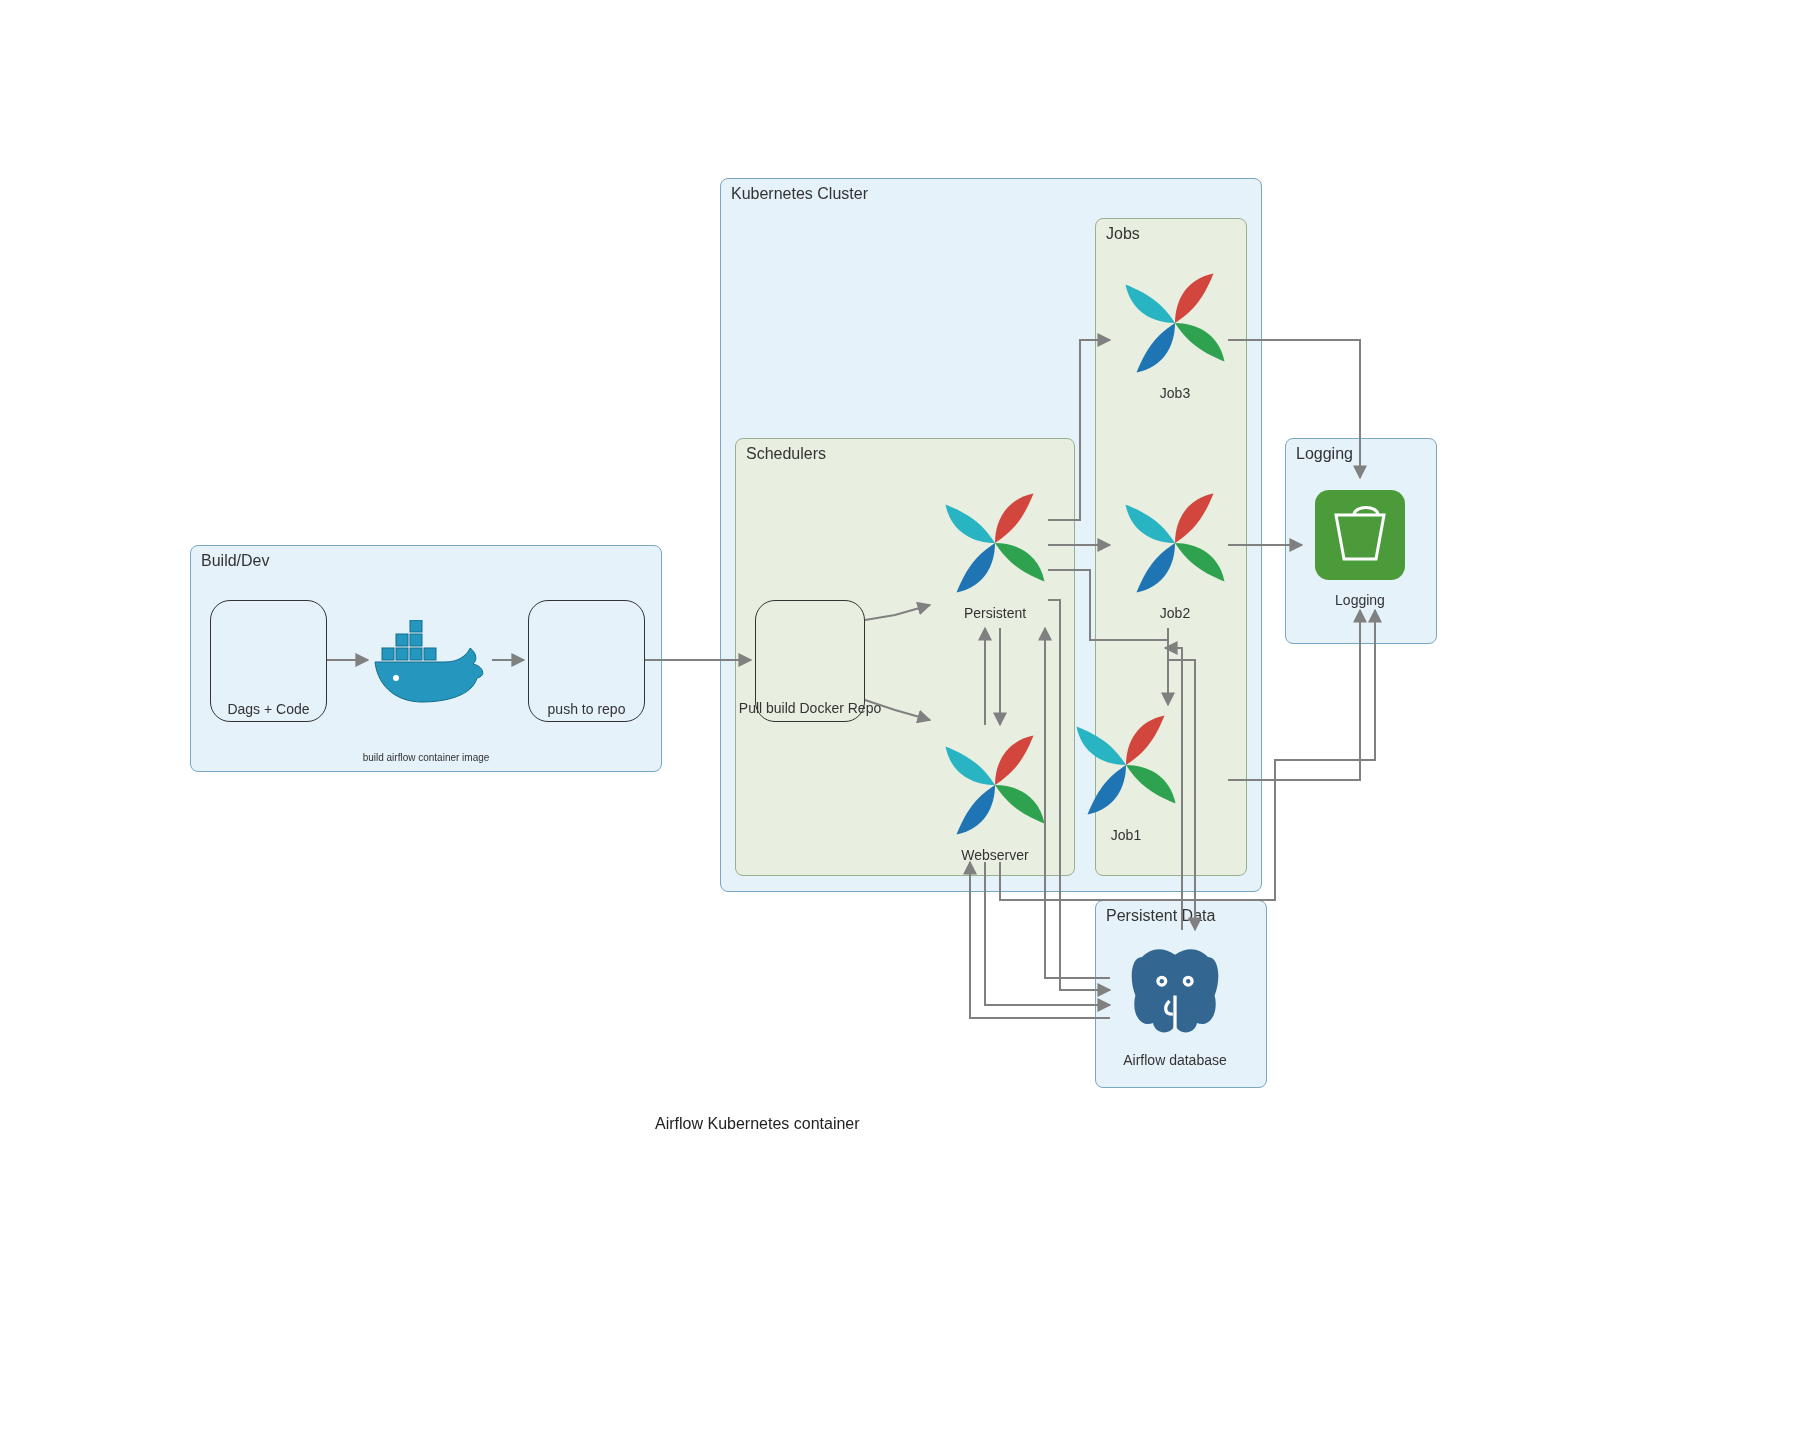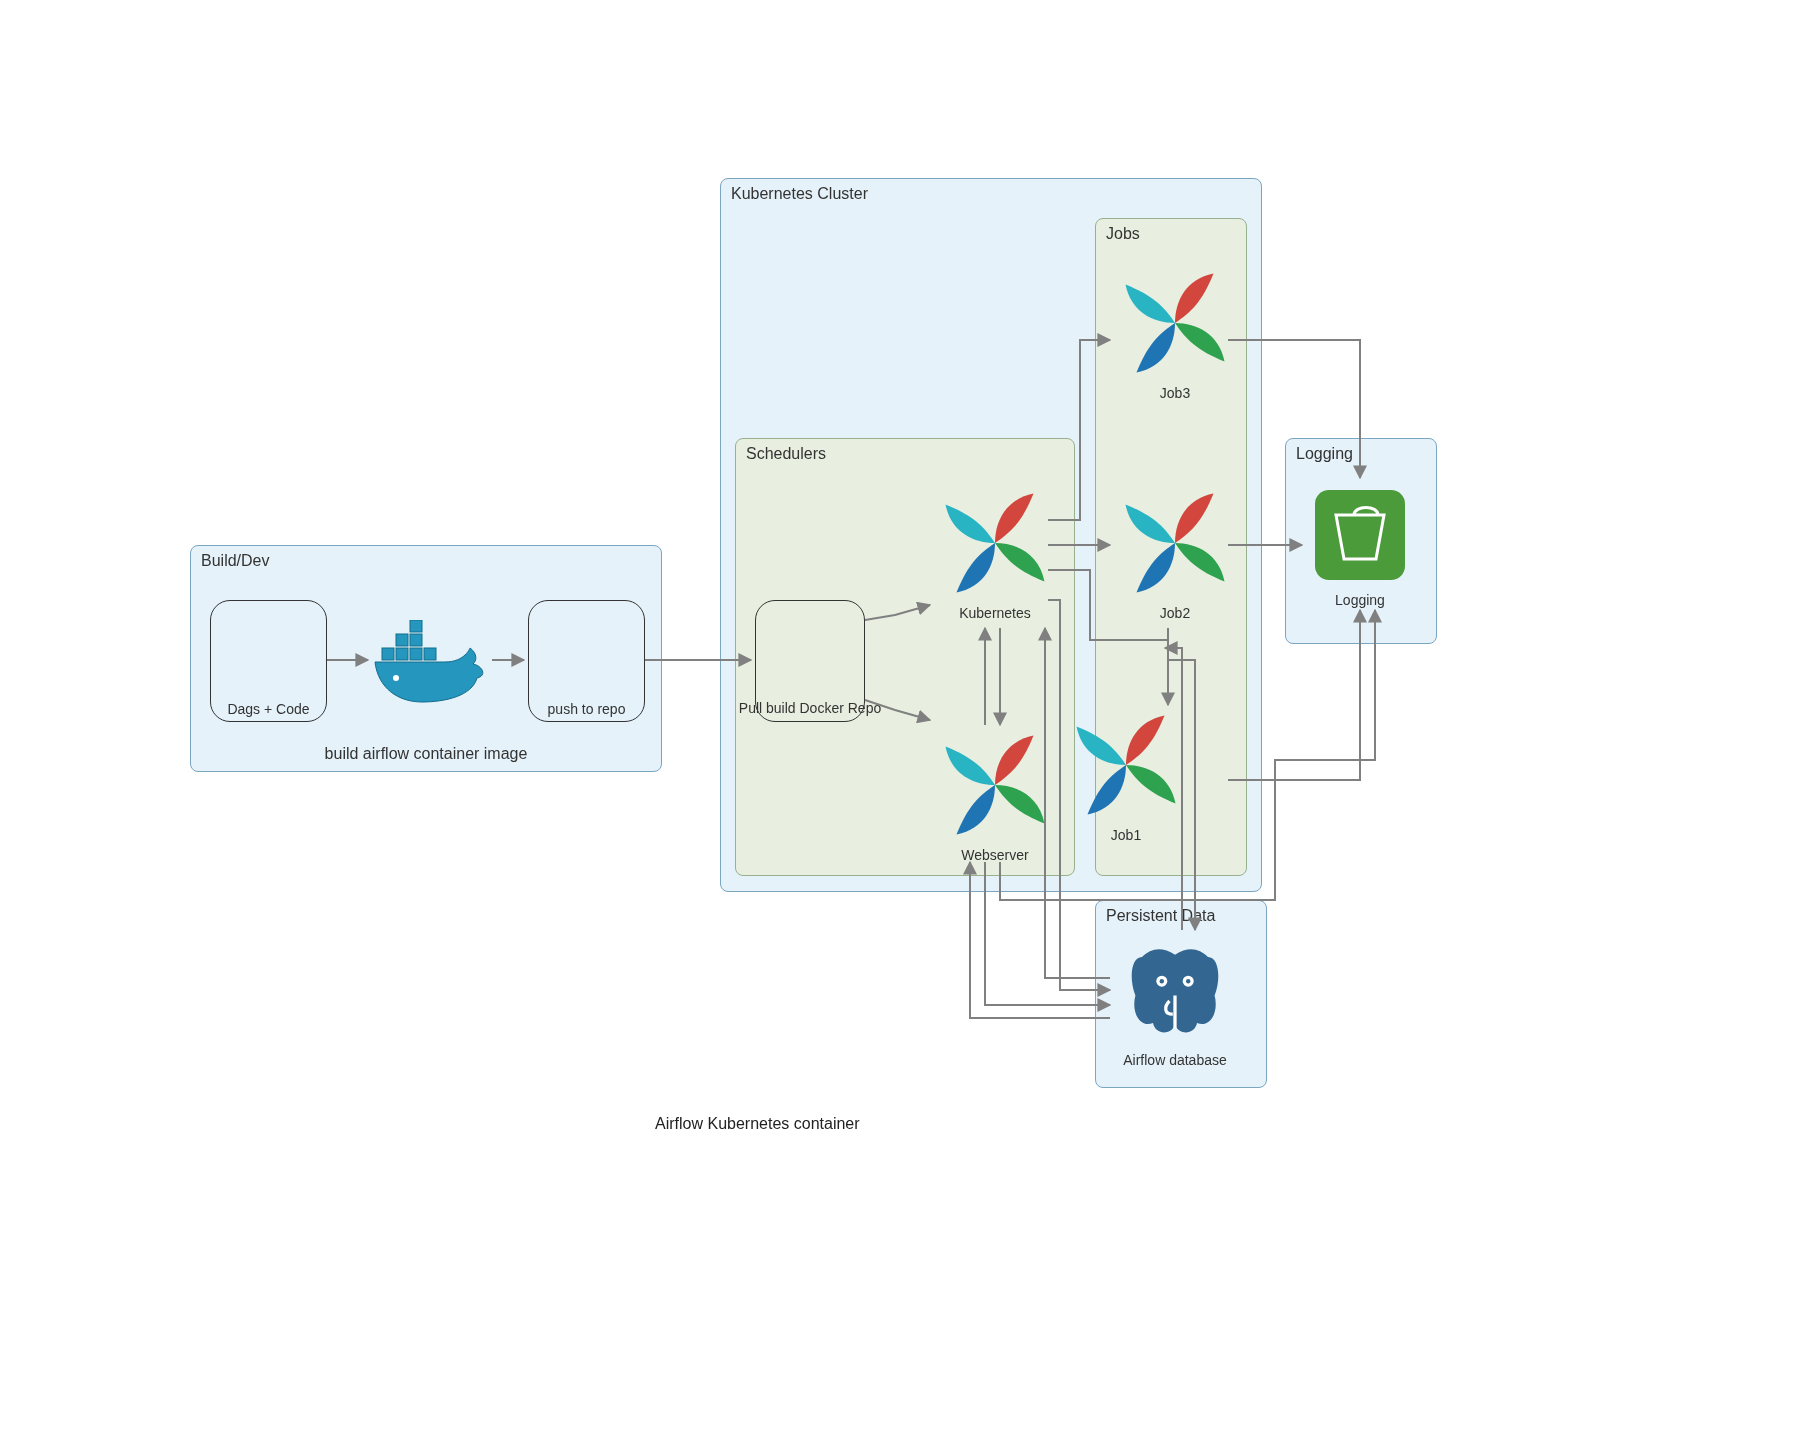--- a/index.html
+++ b/index.html
@@ -3,21 +3,21 @@
 <meta charset="utf-8">
 <style>
   html, body { margin: 0; padding: 0; }
   body { background: #ffffff; font-family: Verdana, Geneva, sans-serif; font-size: 14px; color: #333; }
   .canvas { position: relative; width: 1801px; height: 1445px; }
 
   
   .cluster { position: absolute; border: 1px solid #7aa6c2; border-radius: 8px; background: #e5f2f9; }
   .cluster.green { background: #e8efe0; border-color: #99b08f; }
   .cluster-label { position: absolute; top: 6px; left: 10px; font-size: 16px; color: #333; }
-  .caption-center { position: absolute; font-size: 16px; color: #333; width: 100%; text-align: center; }
+  .caption-center { position: absolute; font-size: 10px; color: #333; width: 100%; text-align: center; }
 
   
   .node { position: absolute; border: 1.5px solid #333; border-radius: 20px; background: rgba(255,255,255,0); }
   .node .label-bottom { position: absolute; left: 0; right: 0; bottom: 4px; text-align: center; font-size: 14px; }
 
   
   .iconstack { position: absolute; text-align: center; }
   .iconstack .cap { margin-top: 4px; font-size: 14px; }
 
   
@@ -82,21 +82,21 @@
   <div class="node" style="left:755px; top:600px; width:108px; height:120px;"></div>
   <div style="position:absolute; left:720px; top:700px; width:180px; text-align:center; font-size:14px;">Pull build Docker Repo</div>
 
   <div class="iconstack" style="left:935px; top:488px; width:120px;">
     <svg class="airflow-ic" width="110" height="110" viewBox="0 0 100 100">
       <path d="M50 50 C50 30 60 10 85 5 C75 30 65 40 50 50 Z" fill="#d2463e"></path>
       <path d="M50 50 C70 50 90 60 95 85 C70 75 60 65 50 50 Z" fill="#2fa24f"></path>
       <path d="M50 50 C50 70 40 90 15 95 C25 70 35 60 50 50 Z" fill="#1f74b4"></path>
       <path d="M50 50 C30 50 10 40 5 15 C30 25 40 35 50 50 Z" fill="#29b4c4"></path>
     </svg>
-    <div class="cap">Kubernetes</div>
+    <div class="cap">Persistent</div>
   </div>
 
   <div class="iconstack" style="left:935px; top:730px; width:120px;">
     <svg class="airflow-ic" width="110" height="110" viewBox="0 0 100 100">
       <path d="M50 50 C50 30 60 10 85 5 C75 30 65 40 50 50 Z" fill="#d2463e"></path>
       <path d="M50 50 C70 50 90 60 95 85 C70 75 60 65 50 50 Z" fill="#2fa24f"></path>
       <path d="M50 50 C50 70 40 90 15 95 C25 70 35 60 50 50 Z" fill="#1f74b4"></path>
       <path d="M50 50 C30 50 10 40 5 15 C30 25 40 35 50 50 Z" fill="#29b4c4"></path>
     </svg>
     <div class="cap">Webserver</div>

